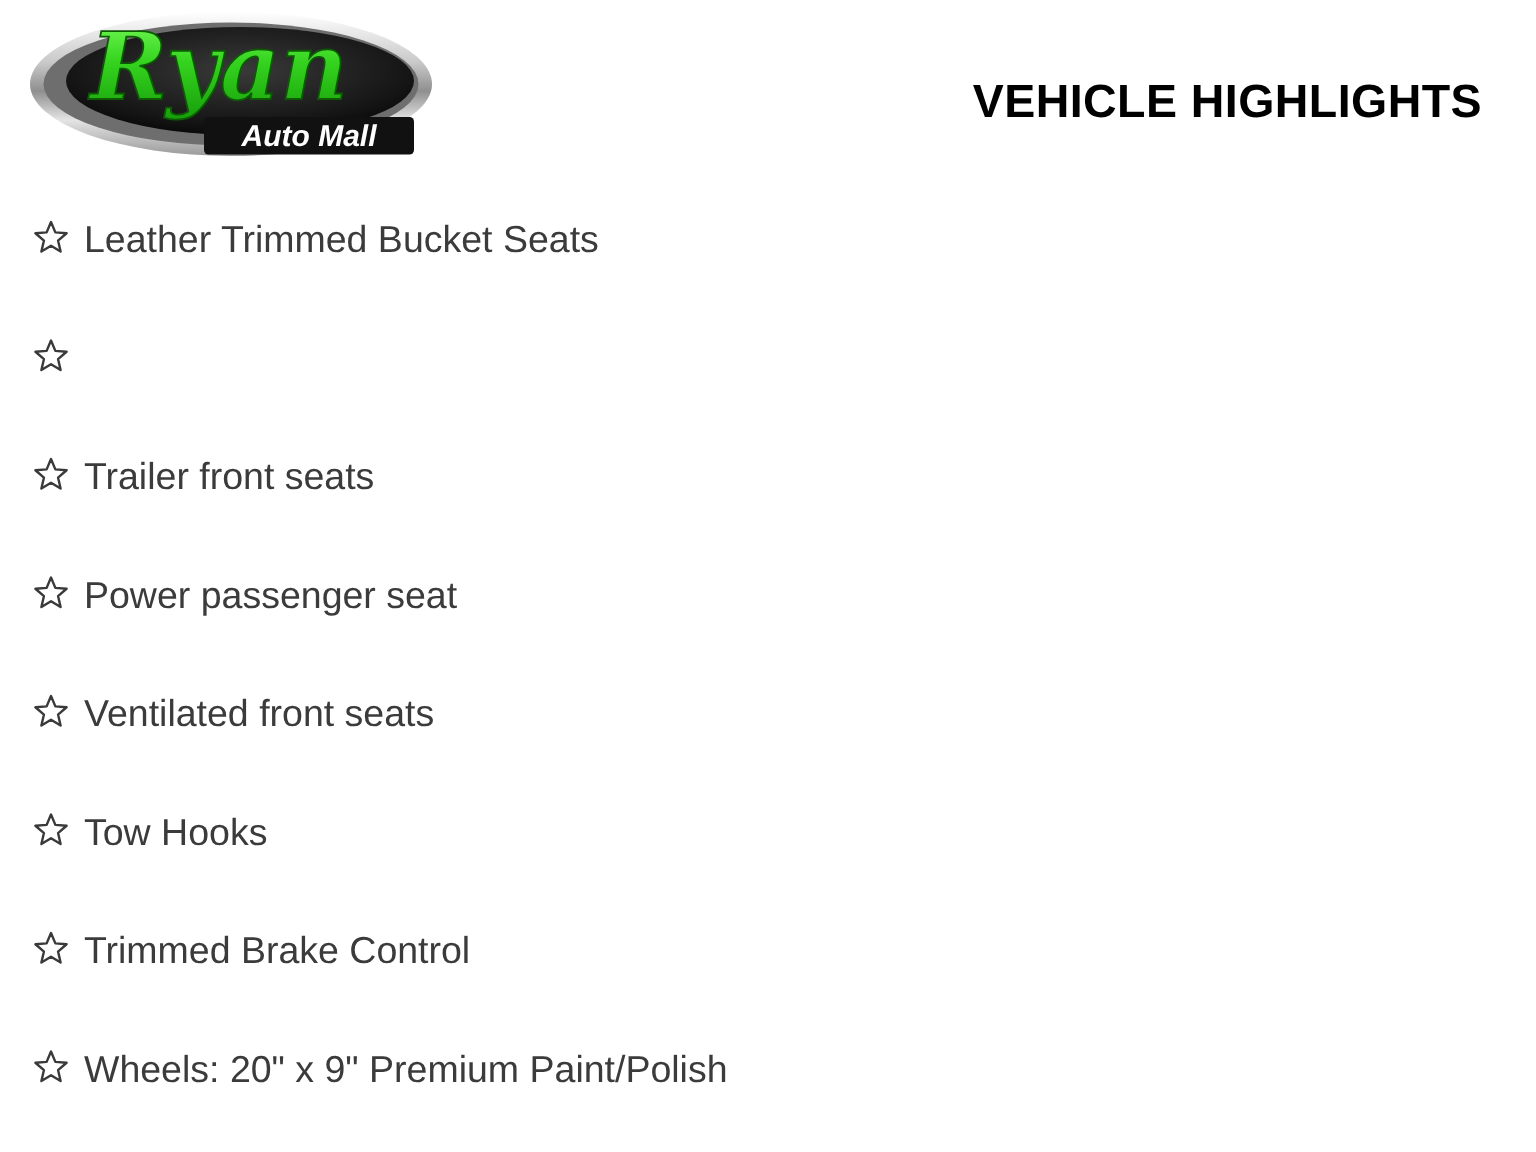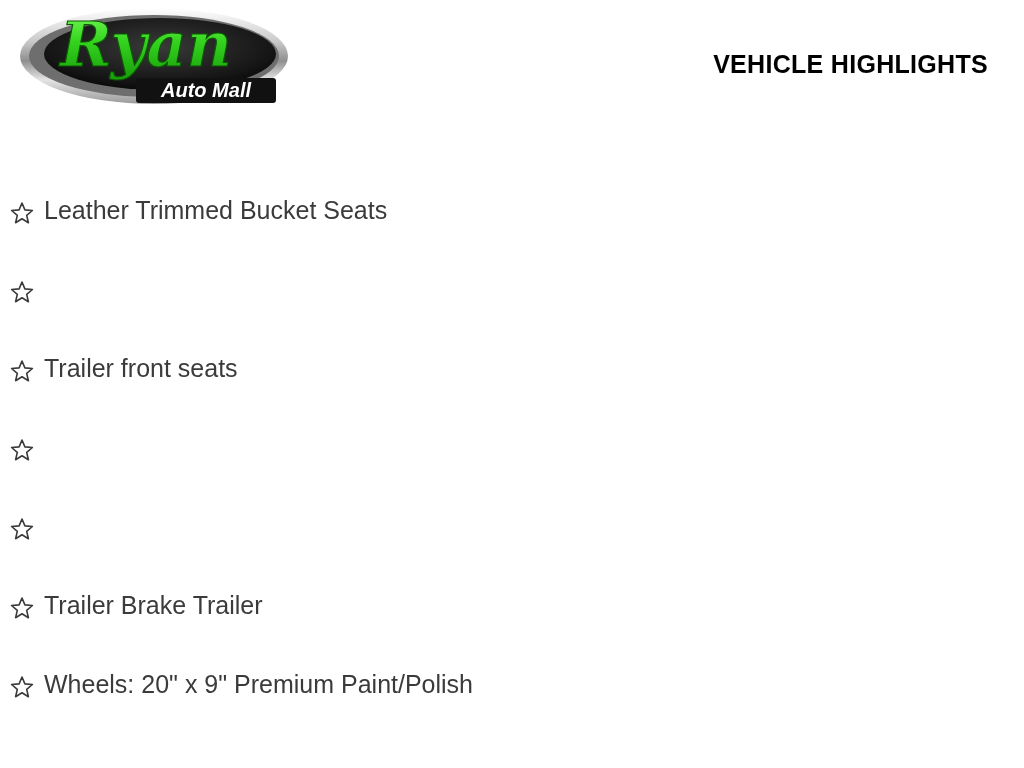--- a/index.html
+++ b/index.html
@@ -23,42 +23,42 @@
     width: 272px;
     height: 112px;
   }
   .logo svg { display: block; }
 
   
   .page-title {
     position: absolute;
     right: 36px;
     top: 50px;
-    font-size: 25px;
+    font-size: 31px;
     font-weight: bold;
     color: #000000;
     letter-spacing: 0.3px;
     white-space: nowrap;
   }
 
   
   .highlights {
     position: absolute;
     left: 0;
     top: 146px;
     width: 1024px;
     list-style: none;
     margin: 0;
     padding: 0;
   }
   .highlight-item {
     display: flex;
-    align-items: flex-end;
+    align-items: flex-start;
     height: 79px;
-    padding-left: 10px;
+    padding-left: 22px;
   }
   .star-icon {
     flex: 0 0 auto;
     width: 24px;
     height: 24px;
     color: #3a3a3a;
     line-height: 1;
     display: inline-block;
     text-align: center;
   }
@@ -135,38 +135,48 @@
     </span>
     <span class="highlight-label">Trailer front seats</span>
   </li>
 
   <li class="highlight-item">
     <span class="star-icon">
       <svg viewBox="0 0 24 24" width="24" height="24" xmlns="http://www.w3.org/2000/svg">
         <polygon points="12,2 14.9,8.9 22.4,9.5 16.7,14.4 18.4,21.7 12,17.8 5.6,21.7 7.3,14.4 1.6,9.5 9.1,8.9" fill="none" stroke="#3a3a3a" stroke-width="1.6" stroke-linejoin="round"></polygon>
       </svg>
     </span>
-  </li>
-
-
-  <li class="highlight-item">
-    <span class="star-icon">
-      <svg viewBox="0 0 24 24" width="24" height="24" xmlns="http://www.w3.org/2000/svg">
-        <polygon points="12,2 14.9,8.9 22.4,9.5 16.7,14.4 18.4,21.7 12,17.8 5.6,21.7 7.3,14.4 1.6,9.5 9.1,8.9" fill="none" stroke="#3a3a3a" stroke-width="1.6" stroke-linejoin="round"></polygon>
-      </svg>
-    </span>
+    <span class="highlight-label">Power passenger seat</span>
   </li>
 
   <li class="highlight-item">
     <span class="star-icon">
       <svg viewBox="0 0 24 24" width="24" height="24" xmlns="http://www.w3.org/2000/svg">
         <polygon points="12,2 14.9,8.9 22.4,9.5 16.7,14.4 18.4,21.7 12,17.8 5.6,21.7 7.3,14.4 1.6,9.5 9.1,8.9" fill="none" stroke="#3a3a3a" stroke-width="1.6" stroke-linejoin="round"></polygon>
       </svg>
     </span>
-    <span class="highlight-label">Trailer Brake Trailer</span>
+    <span class="highlight-label">Ventilated front seats</span>
+  </li>
+
+  <li class="highlight-item">
+    <span class="star-icon">
+      <svg viewBox="0 0 24 24" width="24" height="24" xmlns="http://www.w3.org/2000/svg">
+        <polygon points="12,2 14.9,8.9 22.4,9.5 16.7,14.4 18.4,21.7 12,17.8 5.6,21.7 7.3,14.4 1.6,9.5 9.1,8.9" fill="none" stroke="#3a3a3a" stroke-width="1.6" stroke-linejoin="round"></polygon>
+      </svg>
+    </span>
+    <span class="highlight-label">Tow Hooks</span>
+  </li>
+
+  <li class="highlight-item">
+    <span class="star-icon">
+      <svg viewBox="0 0 24 24" width="24" height="24" xmlns="http://www.w3.org/2000/svg">
+        <polygon points="12,2 14.9,8.9 22.4,9.5 16.7,14.4 18.4,21.7 12,17.8 5.6,21.7 7.3,14.4 1.6,9.5 9.1,8.9" fill="none" stroke="#3a3a3a" stroke-width="1.6" stroke-linejoin="round"></polygon>
+      </svg>
+    </span>
+    <span class="highlight-label">Trimmed Brake Control</span>
   </li>
 
   <li class="highlight-item">
     <span class="star-icon">
       <svg viewBox="0 0 24 24" width="24" height="24" xmlns="http://www.w3.org/2000/svg">
         <polygon points="12,2 14.9,8.9 22.4,9.5 16.7,14.4 18.4,21.7 12,17.8 5.6,21.7 7.3,14.4 1.6,9.5 9.1,8.9" fill="none" stroke="#3a3a3a" stroke-width="1.6" stroke-linejoin="round"></polygon>
       </svg>
     </span>
     <span class="highlight-label">Wheels: 20" x 9" Premium Paint/Polish</span>
   </li>

